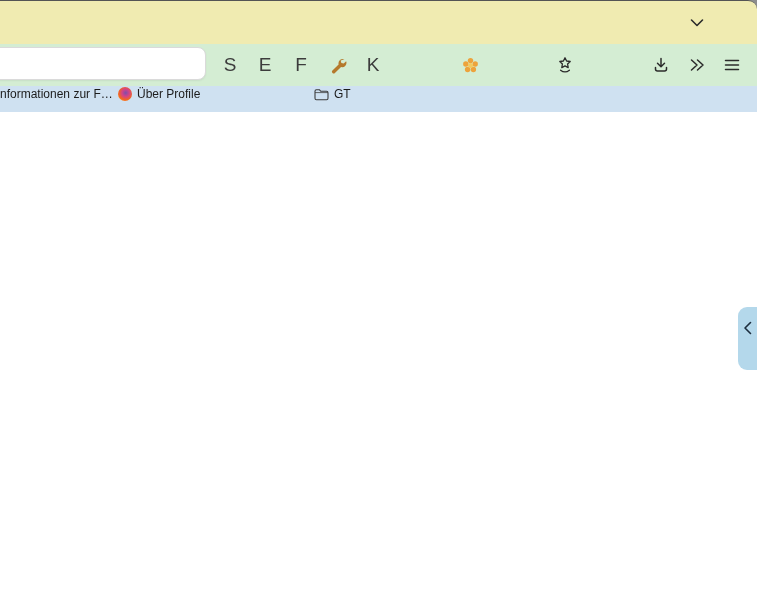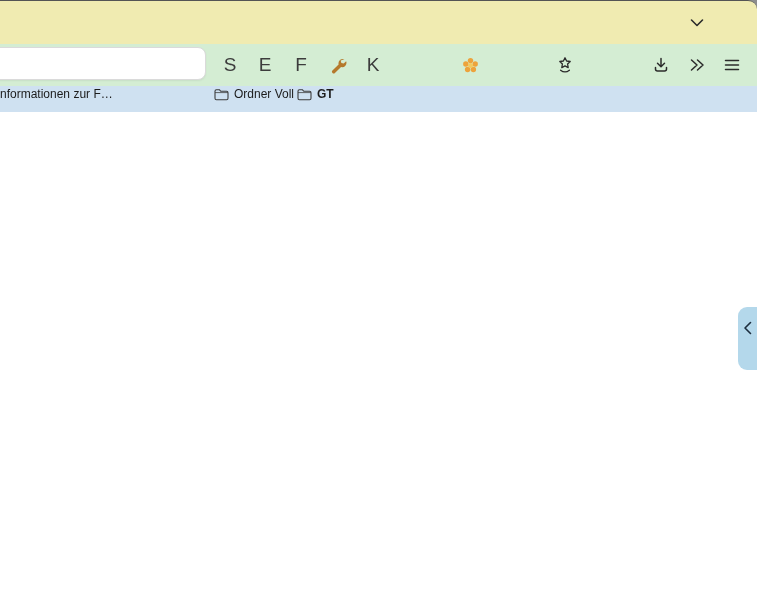--- a/index.html
+++ b/index.html
@@ -78,21 +78,21 @@
   }
   .bm-item {
     position: absolute; top: 0; height: 16px;
     display: flex; align-items: center; gap: 5px;
     font-size: 12px; color: #1c1c1c;
     white-space: nowrap; cursor: default;
   }
   .bm-1 { left: 0px; }
   .bm-2 { left: 118px; }
   .bm-3 { left: 214px; }
-  .bm-4 { left: 297px; font-weight: bold; }
+  .bm-4 { left: 314px; }
   .bm-more { right: 12px; }
 
   .ff-logo {
     width: 14px; height: 14px; border-radius: 50%;
     background: radial-gradient(circle at 55% 42%,
       #7d4fa8 0%, #d24389 32%, #f26522 62%, #ff9d2e 88%, #ffb84d 100%);
     flex: 0 0 auto;
   }
 
   
@@ -204,30 +204,25 @@
       </span>
     </div>
   </div>
 
   <div class="bookmarksbar">
 
     <div class="bm-item bm-1">
       <span>nformationen zur F…</span>
     </div>
 
-
-    <div class="bm-item bm-3">
-      <span>
-        <svg width="15" height="13" viewBox="0 0 15 13">
-          <path d="M1 3.2 a1.4 1.4 0 0 1 1.4 -1.4 h3.1 l1.3 1.5 h5.8 a1.4 1.4 0 0 1 1.4 1.4 v5.6 a1.4 1.4 0 0 1 -1.4 1.4 h-10.2 a1.4 1.4 0 0 1 -1.4 -1.4 z" fill="none" stroke="#3d3d3d" stroke-width="1.1"></path>
-          <path d="M1 4.6 h13" fill="none" stroke="#3d3d3d" stroke-width="0.8"></path>
-        </svg>
-      </span>
-      <span>Ordner Voll</span>
-    </div>
+    <div class="bm-item bm-2">
+      <span class="ff-logo"></span>
+      <span>Über Profile</span>
+    </div>
+
 
     <div class="bm-item bm-4">
       <span>
         <svg width="15" height="13" viewBox="0 0 15 13">
           <path d="M1 3.2 a1.4 1.4 0 0 1 1.4 -1.4 h3.1 l1.3 1.5 h5.8 a1.4 1.4 0 0 1 1.4 1.4 v5.6 a1.4 1.4 0 0 1 -1.4 1.4 h-10.2 a1.4 1.4 0 0 1 -1.4 -1.4 z" fill="none" stroke="#3d3d3d" stroke-width="1.1"></path>
           <path d="M1 4.6 h13" fill="none" stroke="#3d3d3d" stroke-width="0.8"></path>
         </svg>
       </span>
       <span>GT</span>
     </div>

